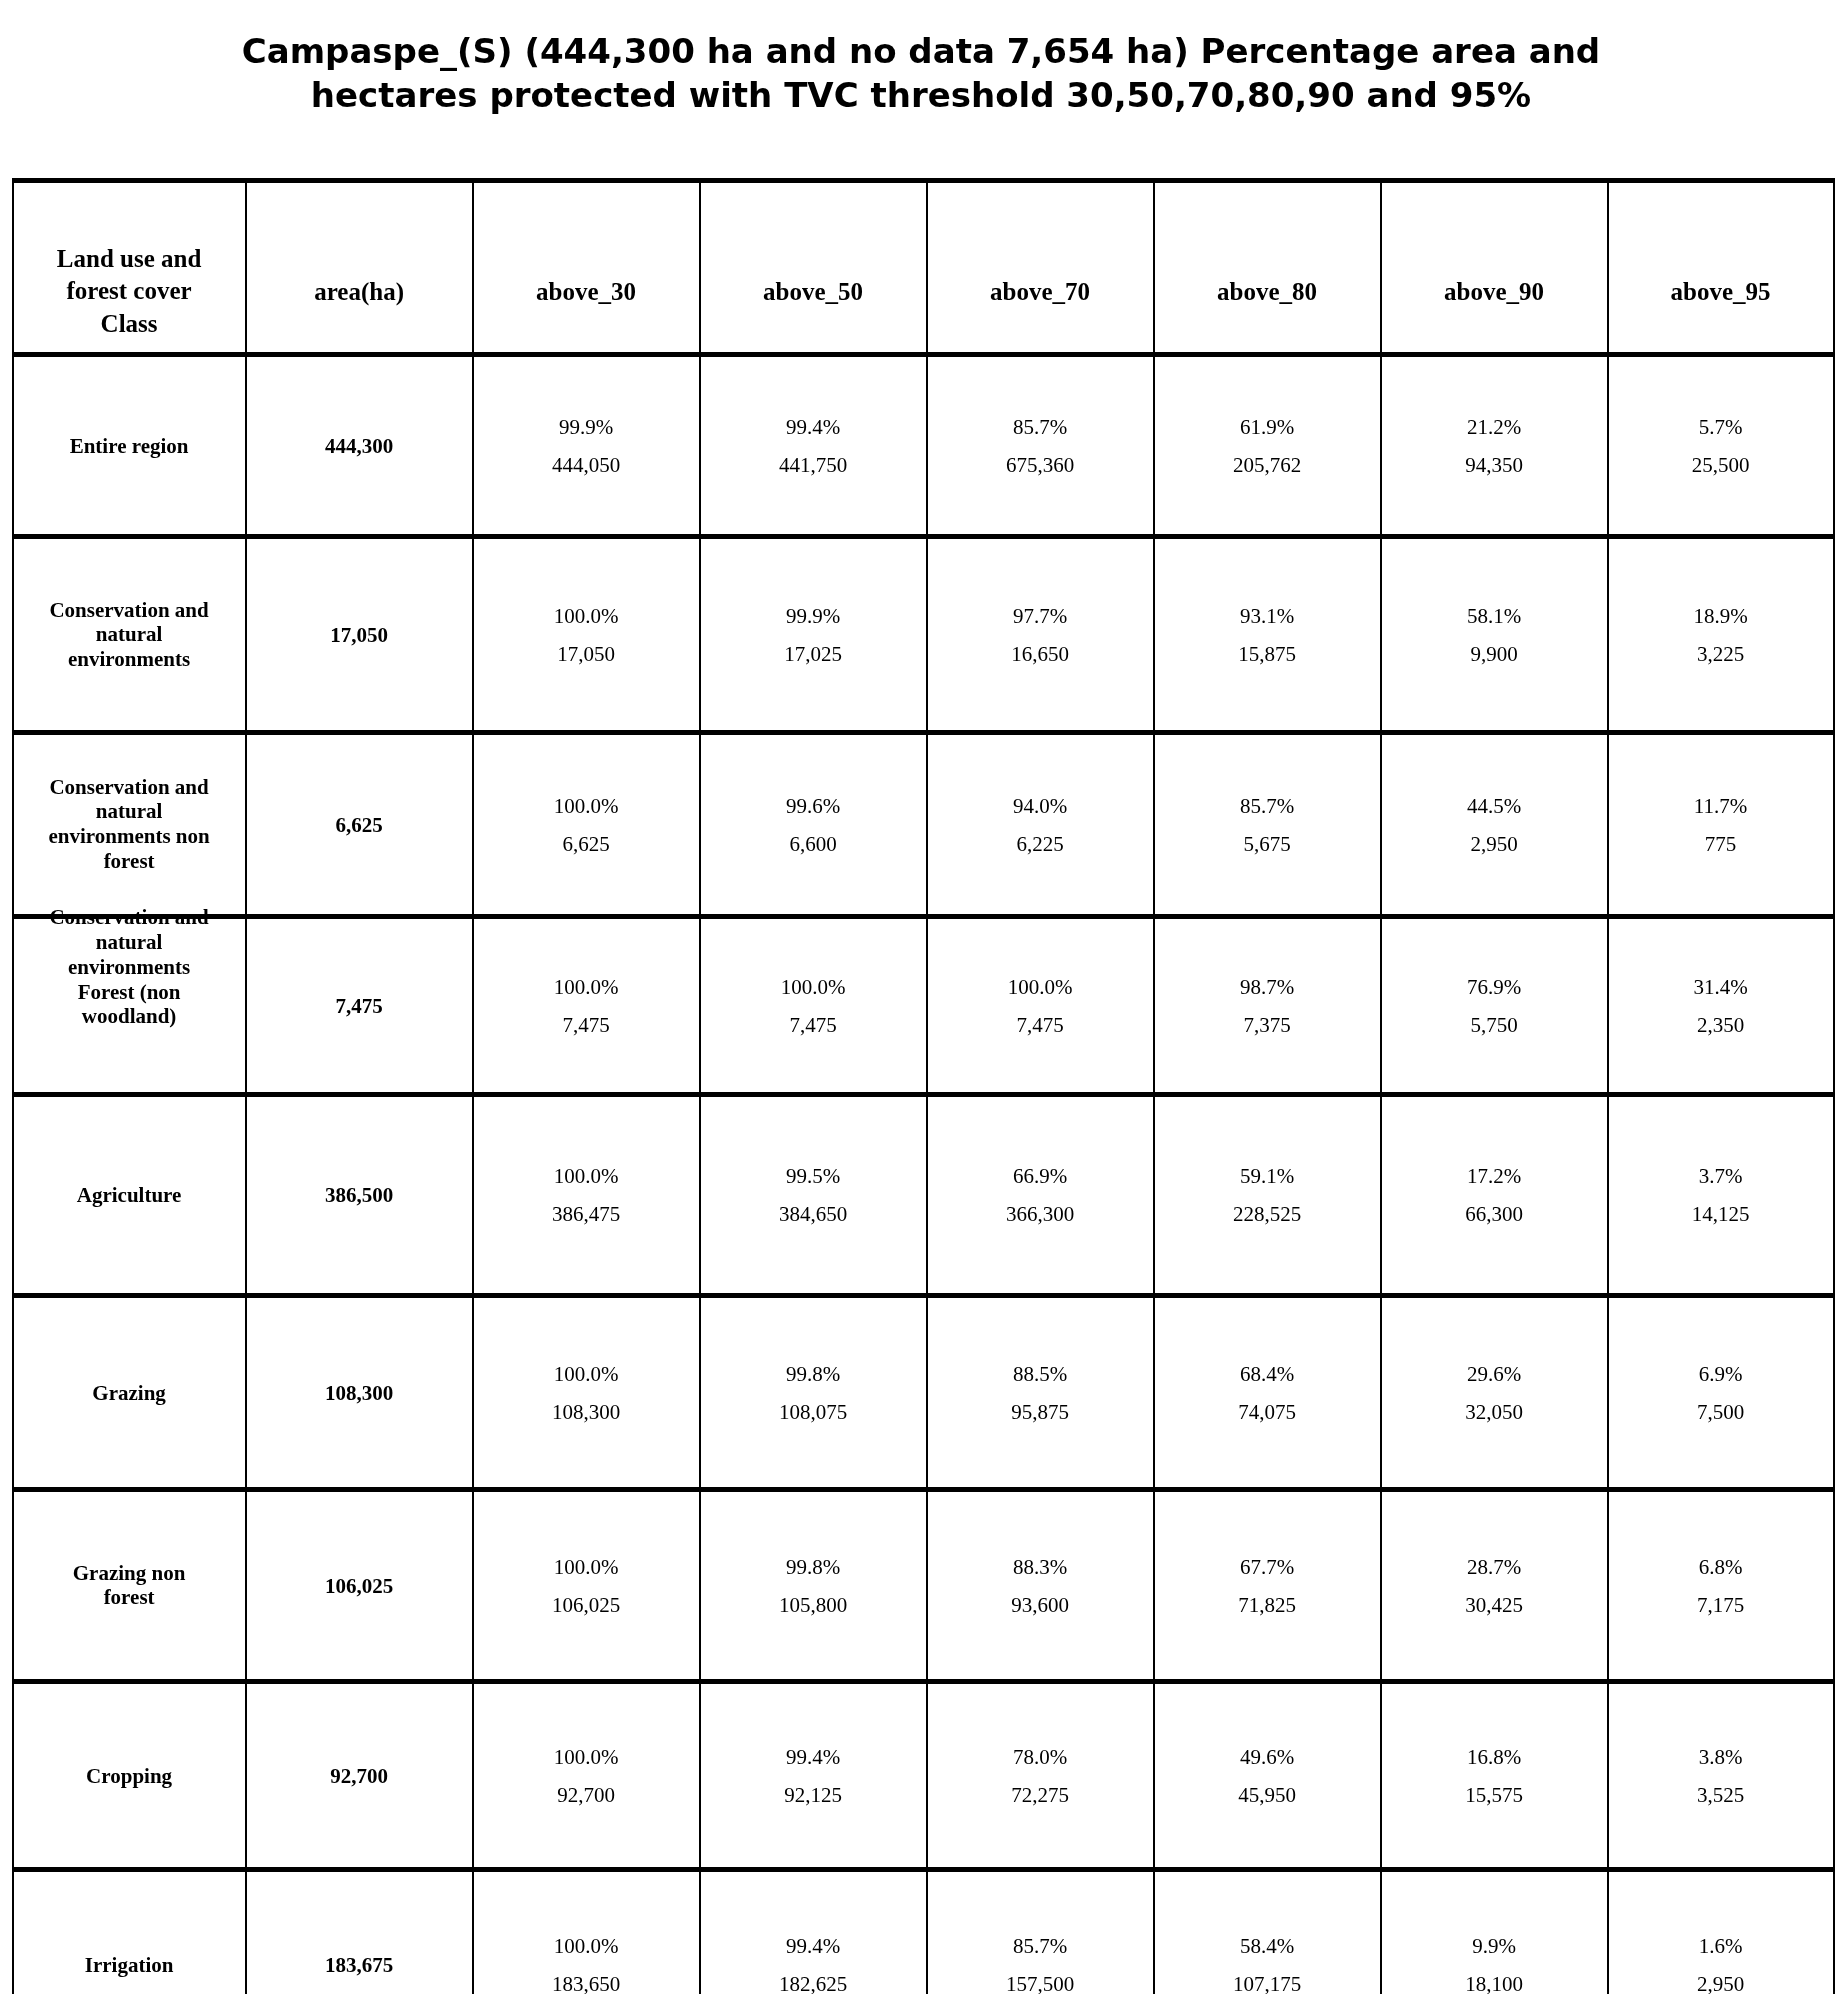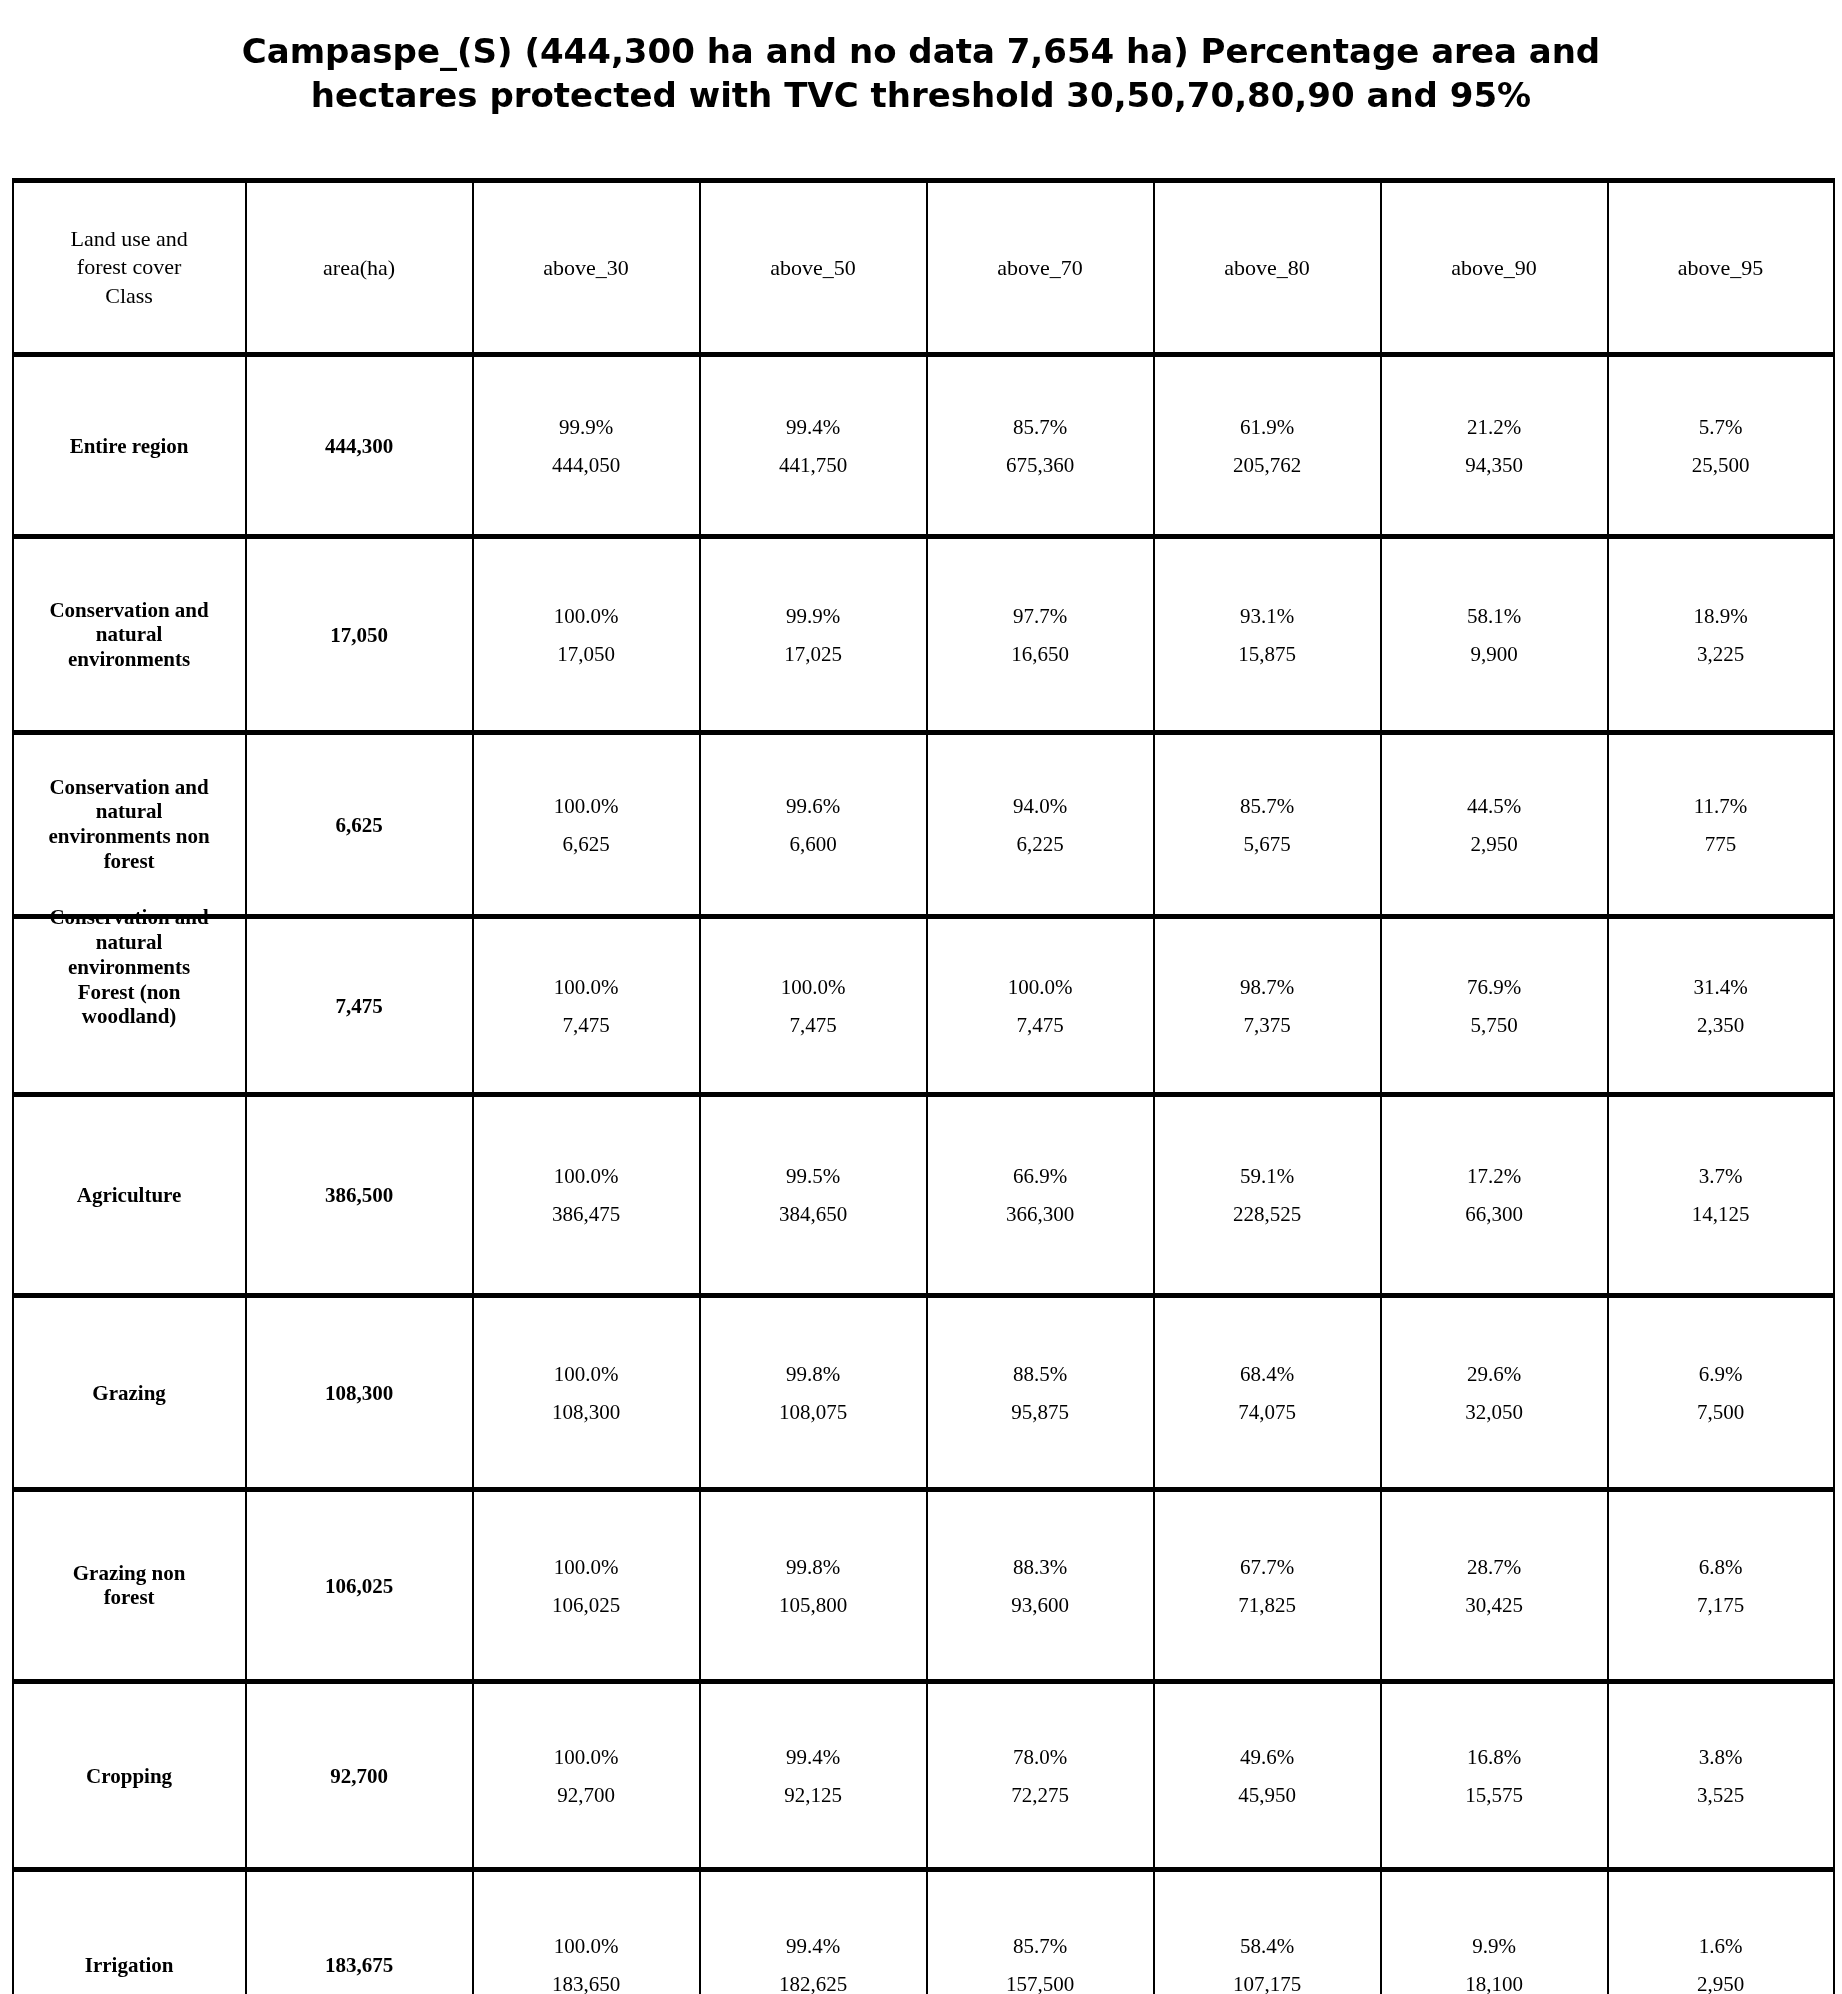--- a/index.html
+++ b/index.html
@@ -18,21 +18,21 @@
   table.tvc td,table.tvc th{
     border-left:2px solid #000;border-right:2px solid #000;
     border-top:5.2px solid #000;border-bottom:5.2px solid #000;
     position:relative;padding:0;
   }
   .c{
     position:absolute;left:2.4px;right:2.4px;top:50%;transform:translateY(-50%);
     text-align:center;
   }
   .ml{white-space:pre-line;}
-  .hdr{font-weight:normal;font-size:22px;line-height:1.3;}
+  .hdr{font-weight:bold;font-size:25px;line-height:1.3;margin-top:24px;}
   .row-label{font-weight:bold;font-size:21px;line-height:1.18;}
   .overflow-up{top:-13.6px;transform:none;}
   .pct,.val{display:block;font-size:21px;line-height:38px;}
   .area-val{font-size:21px;line-height:38px;font-weight:bold;}
 </style>
 </head>
 <body>
 
 <div class="page-title">Campaspe_(S) (444,300 ha and no data 7,654 ha) Percentage area and
 hectares protected with TVC threshold 30,50,70,80,90 and 95%</div>

